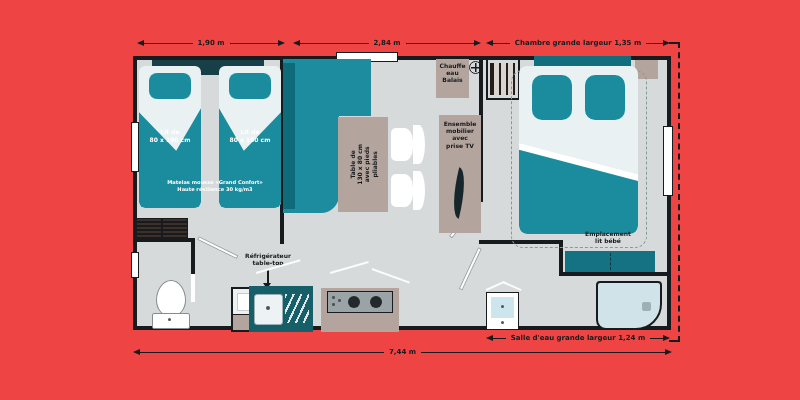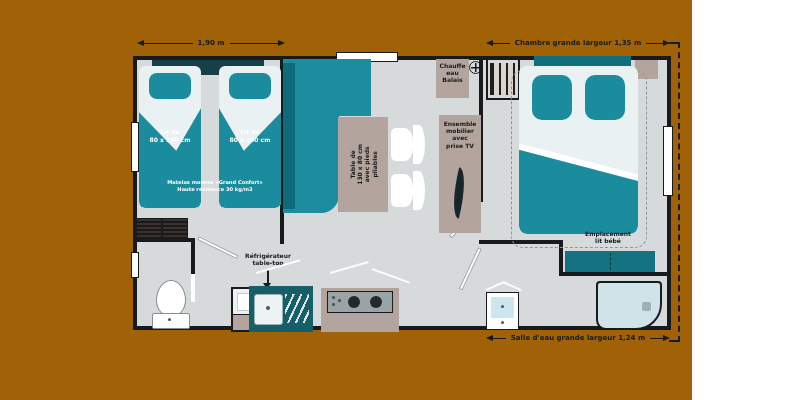--- a/index.html
+++ b/index.html
@@ -1,16 +1,16 @@
 <!DOCTYPE html>
 <html><head>
 <meta charset="utf-8">
 <style>
   html,body{margin:0;padding:0;background:#fff;}
-  .canvas{position:relative;width:692px;height:400px;background:#a16207;overflow:hidden;
+  .canvas{position:relative;width:800px;height:400px;background:#ef4444;overflow:hidden;
           font-family:"DejaVu Sans","Liberation Sans",sans-serif;color:#171b1e;}
   .abs{position:absolute;box-sizing:border-box;}
   .pre{white-space:pre-line;}
 
   
   .floor{left:133px;top:56px;width:538px;height:274px;background:#d6dada;border:4px solid #171b1e;}
   .wall{background:#171b1e;}
   .win{background:#fff;border:1px solid #171b1e;}
   .dleaf{height:4px;background:#fff;border:1px solid #9aa4a7;transform-origin:left center;}
   .dashv{border-left:2px dashed #171b1e;width:0;}
@@ -84,20 +84,27 @@
 
 <div class="canvas">
 
   <div class="abs dim" style="left:137px;top:38px;width:148px">
     <span class="ah-l"></span>
     <span class="dl"></span>
     <span class="dlbl">1,90 m</span>
     <span class="dl"></span>
     <span class="ah-r"></span>
   </div>
+  <div class="abs dim" style="left:293px;top:38px;width:188px">
+    <span class="ah-l"></span>
+    <span class="dl"></span>
+    <span class="dlbl">2,84 m</span>
+    <span class="dl"></span>
+    <span class="ah-r"></span>
+  </div>
   <div class="abs dim" style="left:486px;top:38px;width:184px">
     <span class="ah-l"></span>
     <span class="dl"></span>
     <span class="dlbl">Chambre grande largeur 1,35 m</span>
     <span class="dl"></span>
     <span class="ah-r"></span>
   </div>
 
   <div class="abs floor"></div>
 
@@ -228,14 +235,21 @@
     <div class="drain"></div>
   </div>
 
   <div class="abs dim" style="left:486px;top:333px;width:184px">
     <span class="ah-l"></span>
     <span class="dl"></span>
     <span class="dlbl">Salle d'eau grande largeur 1,24 m</span>
     <span class="dl"></span>
     <span class="ah-r"></span>
   </div>
+  <div class="abs dim" style="left:133px;top:347px;width:539px">
+    <span class="ah-l"></span>
+    <span class="dl"></span>
+    <span class="dlbl">7,44 m</span>
+    <span class="dl"></span>
+    <span class="ah-r"></span>
+  </div>
 
 </div>
 
 </body></html>

